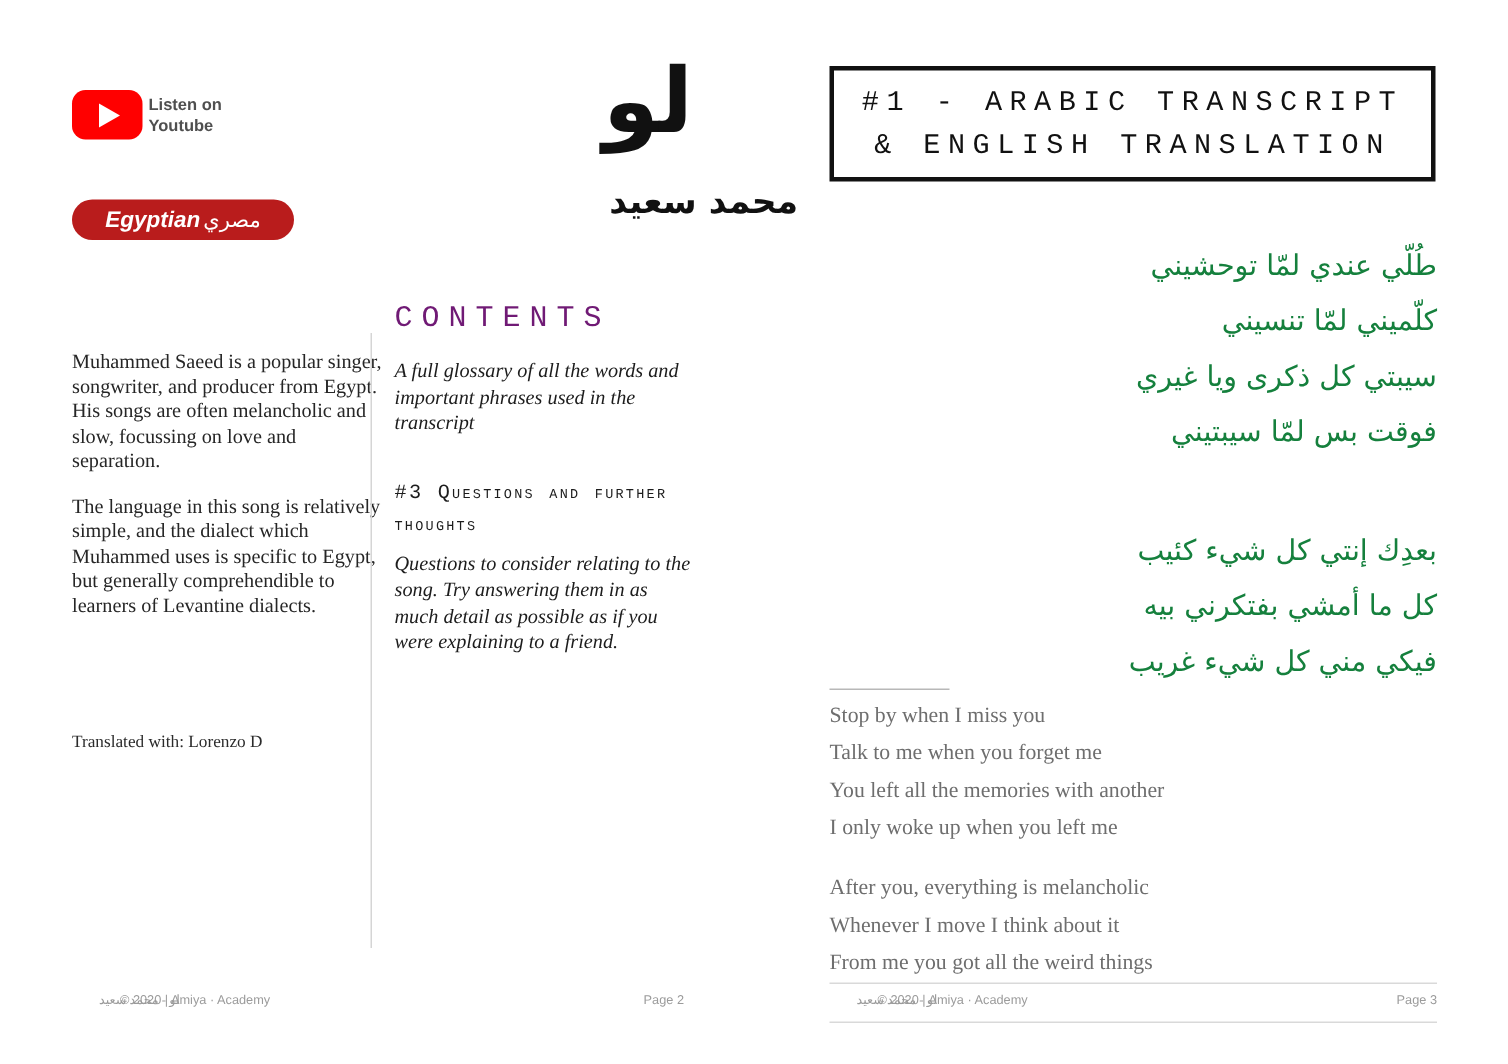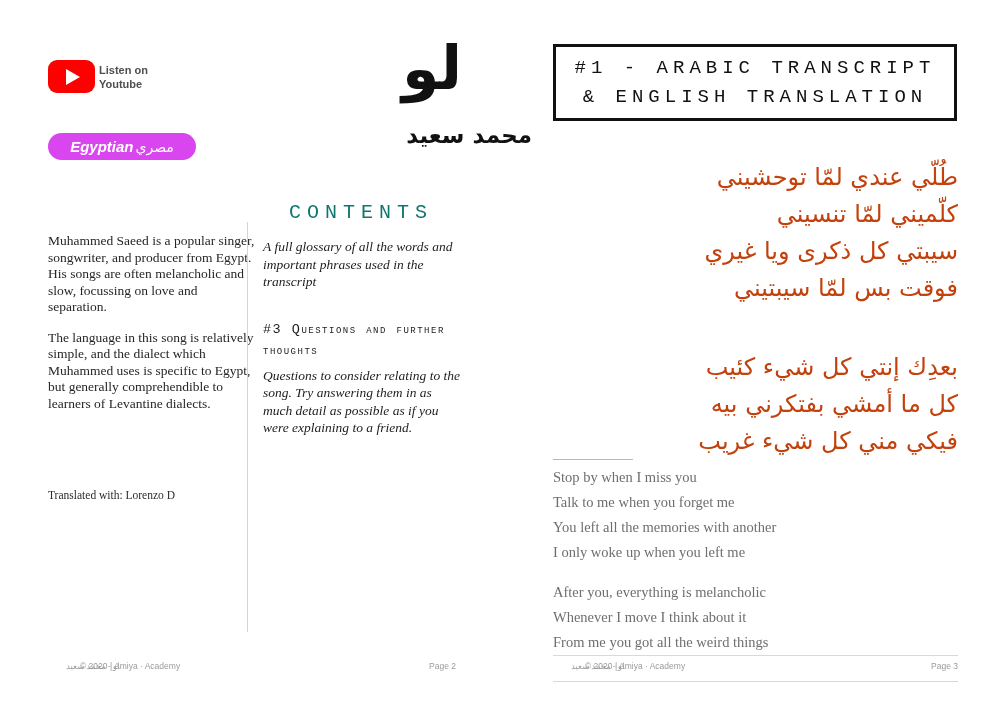--- a/index.html
+++ b/index.html
@@ -6,44 +6,44 @@
   html,body { background:#ffffff; }
   body { font-family:"Liberation Sans", sans-serif; }
   .canvas { position:relative; width:1005px; height:709px; background:#ffffff; overflow:hidden; }
 
   
   .yt-badge { position:absolute; left:48px; top:60px; display:flex; align-items:center; cursor:pointer; }
   .yt-icon { width:47px; height:33px; background:#ff0000; border-radius:9px; display:flex; align-items:center; justify-content:center; }
   .yt-play { width:0; height:0; border-style:solid; border-width:8px 0 8px 14px; border-color:transparent transparent transparent #ffffff; margin-left:2px; }
   .yt-label { margin-left:4px; font-size:11px; font-weight:bold; color:#4f4f4f; line-height:14px; }
 
-  .pill { position:absolute; left:48px; top:133px; width:148px; height:27px; background:#d946ef; border-radius:14px; display:flex; align-items:center; justify-content:center; color:#ffffff; }
+  .pill { position:absolute; left:48px; top:133px; width:148px; height:27px; background:#b91c1c; border-radius:14px; display:flex; align-items:center; justify-content:center; color:#ffffff; }
   .pill-latin { font-style:italic; font-weight:bold; font-size:15px; }
   .pill-arabic { font-size:14px; margin-left:2px; font-family:"DejaVu Sans", sans-serif; }
 
   .bio { position:absolute; left:48px; top:233px; width:207px; font-family:"Liberation Serif", serif; font-size:13.5px; line-height:16.5px; color:#262626; }
   .bio p + p { margin-top:14px; }
   .credit { position:absolute; left:48px; top:489px; font-family:"Liberation Serif", serif; font-size:11.5px; color:#2b2b2b; }
 
   .divider-v { position:absolute; left:247px; top:222px; width:1px; height:410px; background:#d5d5d5; }
 
   .song-title { position:absolute; left:352px; top:34px; width:160px; text-align:center; font-family:"DejaVu Sans", sans-serif; font-weight:bold; font-size:60px; line-height:1.15; color:#111111; }
   .artist-name { position:absolute; left:332px; top:122px; width:200px; font-family:"DejaVu Sans", sans-serif; font-weight:bold; font-size:23px; color:#111111; }
 
-  .contents-heading { position:absolute; left:263px; top:201px; width:196px; text-align:center; font-family:"Liberation Mono", monospace; font-size:20px; letter-spacing:6px; color:#0f766e; }
+  .contents-heading { position:absolute; left:263px; top:201px; width:196px; text-align:left; font-family:"Liberation Mono", monospace; font-size:20px; letter-spacing:6px; color:#701a75; }
   .toc { position:absolute; left:263px; top:233px; width:198px; }
   .toc-section { margin-bottom:28px; }
   .toc-heading { font-family:"Liberation Mono", monospace; font-variant:small-caps; font-size:13.5px; letter-spacing:1.5px; line-height:21.5px; color:#1c1c1c; }
   .toc-desc { margin-top:5px; font-family:"Liberation Serif", serif; font-style:italic; font-size:13.5px; line-height:17.5px; color:#1c1c1c; }
 
   
   .header-box { position:absolute; left:553px; top:44px; width:404px; height:77px; border:3px solid #111111; display:flex; flex-direction:column; align-items:center; justify-content:center; }
   .header-box div { font-family:"Liberation Mono", monospace; font-size:19px; letter-spacing:5px; color:#111111; line-height:29px; white-space:nowrap; }
 
-  .ar-stanza { position:absolute; left:553px; width:405px; direction:rtl; text-align:right; font-family:"DejaVu Sans", sans-serif; font-size:24px; color:#c2410c; }
+  .ar-stanza { position:absolute; left:553px; width:405px; direction:rtl; text-align:right; font-family:"DejaVu Sans", sans-serif; font-size:19px; color:#15803d; }
   .ar-stanza div { line-height:37px; }
   .ar-stanza-1 { top:159px; }
   .ar-stanza-2 { top:349px; }
 
   .divider-h { position:absolute; left:553px; top:459px; width:80px; height:1px; background:#b8b8b8; }
 
   .en-stanza { position:absolute; left:553px; width:405px; font-family:"Liberation Serif", serif; font-size:14.5px; color:#6e6e6e; }
   .en-stanza div { line-height:25px; }
   .en-stanza-1 { top:465px; }
   .en-stanza-2 { top:580px; }

